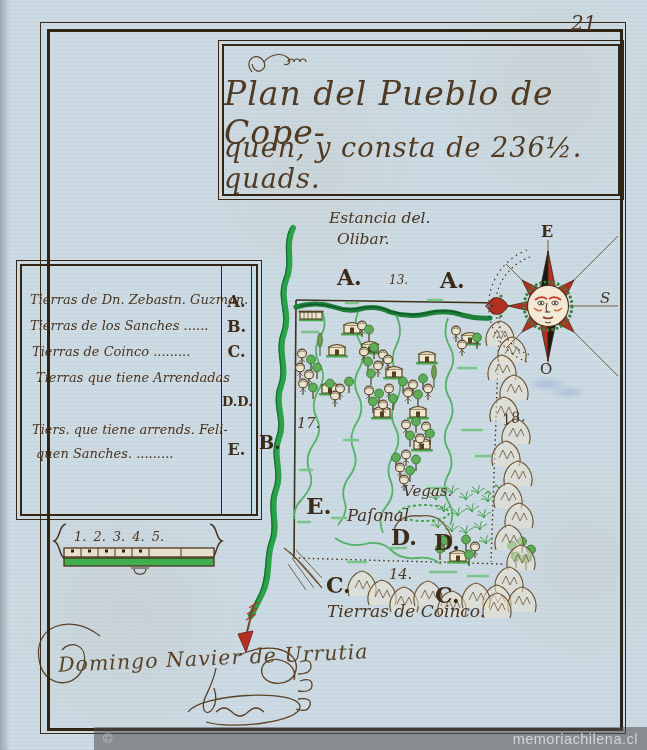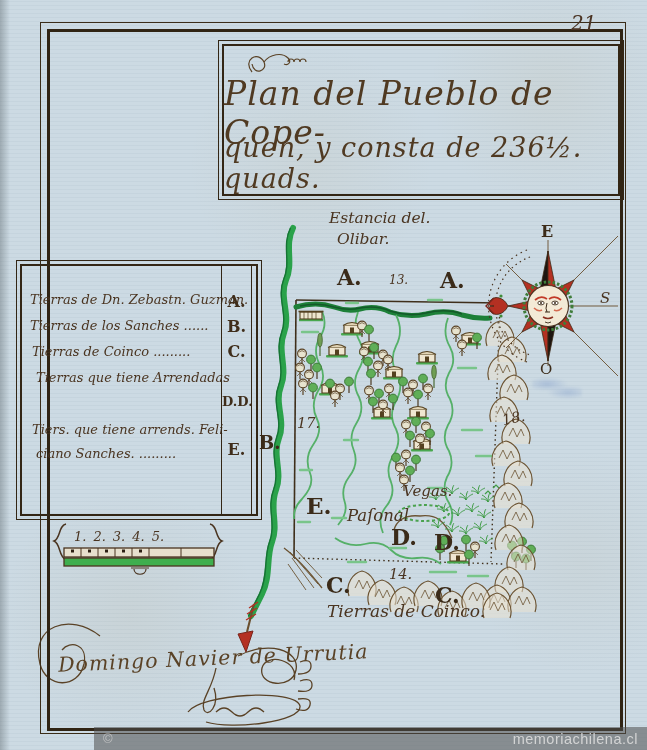--- a/index.html
+++ b/index.html
@@ -354,21 +354,21 @@
     <div class="title-l1">Plan del Pueblo de Cope-</div>
     <div class="title-l2">quen, y consta de 236½. quads.</div>
   </div>
 
   <div class="dbox legend-box">
     <div class="legend-row" style="left:8px;top:26px">Tierras de Dn. Zebastn. Guzman.</div>
     <div class="legend-row" style="left:8px;top:52px">Tierras de los Sanches ......</div>
     <div class="legend-row" style="left:10px;top:78px">Tierras de Coinco .........</div>
     <div class="legend-row" style="left:14px;top:104px">Tierras que tiene Arrendadas</div>
     <div class="legend-row" style="left:10px;top:156px">Tiers. que tiene arrends. Feli-</div>
-    <div class="legend-row" style="left:14px;top:180px">ciano Sanches. .........</div>
+    <div class="legend-row" style="left:14px;top:180px">quen Sanches. .........</div>
     <div class="legend-letters">
       <div class="legend-letter" style="top:26px">A.</div>
       <div class="legend-letter" style="top:51px">B.</div>
       <div class="legend-letter" style="top:76px">C.</div>
       <div class="legend-letter" style="top:128px;font-size:13px">D.D.</div>
       <div class="legend-letter" style="top:174px">E.</div>
     </div>
   </div>
 
   <div class="scale-nums">

